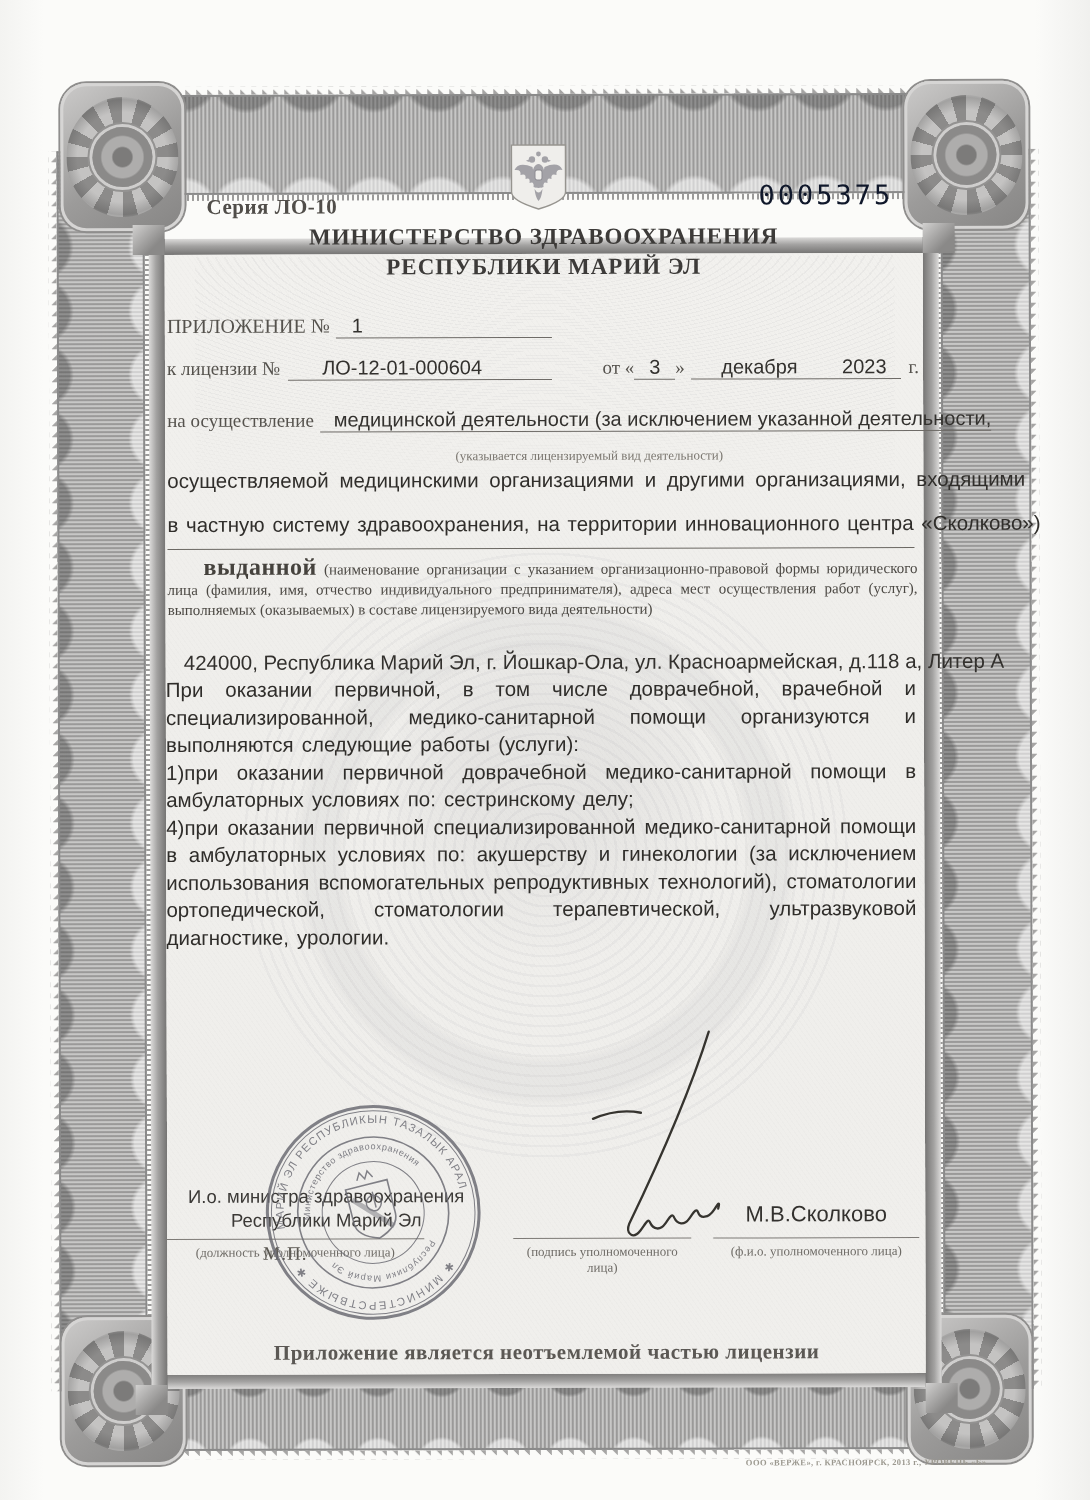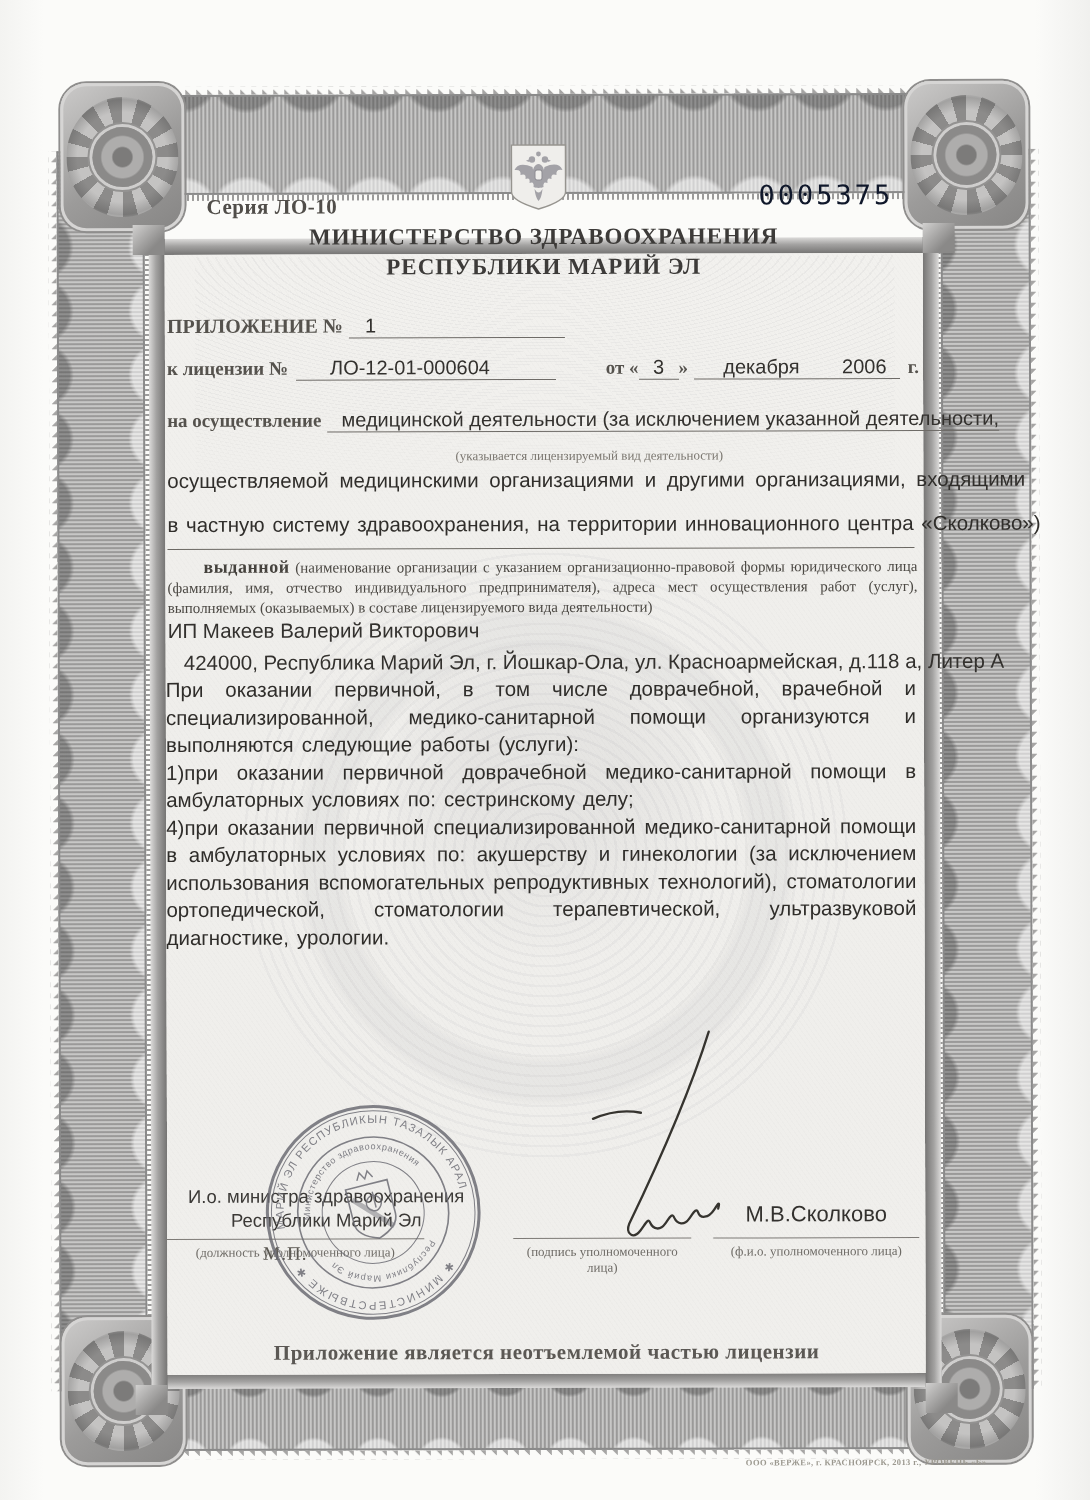--- a/index.html
+++ b/index.html
@@ -87,30 +87,30 @@
 
   
   .abs{position:absolute;}
   .serif{font-family:"Liberation Serif",serif;}
   .sans{font-family:"Liberation Sans",sans-serif;}
   .series{left:208px;top:194px;font-size:21px;font-weight:bold;color:#504d49;letter-spacing:.5px;}
   .serial{left:760px;top:180px;font-family:"DejaVu Sans Mono",monospace;font-size:27px;color:#0f172a;letter-spacing:3px;}
   .title{left:166px;top:222px;width:758px;text-align:center;font-weight:bold;font-size:23px;line-height:30px;color:#3d3b39;letter-spacing:1px;}
 
   .formrow{display:flex;align-items:baseline;}
-  .flabel{font-size:19px;color:#55524d;white-space:nowrap;font-weight:bold;}
+  .flabel{font-size:19px;color:#55524d;white-space:nowrap;}
   .fval{font-family:"Liberation Sans",sans-serif;font-size:20px;color:#33312e;border-bottom:1.3px solid #6e6b67;}
   .row-app{left:168px;top:314px;width:748px;}
   .row-lic{left:168px;top:356px;width:752px;}
   .row-act{left:168px;top:408px;width:748px;}
   .caption{font-size:13px;color:#7a766f;text-align:center;}
   .actline{left:168px;width:748px;font-family:"Liberation Sans",sans-serif;font-size:20.5px;color:#302e2b;word-spacing:5px;white-space:nowrap;}
   .rule{left:168px;top:548px;width:747px;border-top:1.5px solid #6b6863;height:0;}
   .issued-note{left:168px;top:556px;width:750px;font-size:15px;line-height:20px;color:#4c4944;text-align:justify;}
-  .issued-lead{font-weight:bold;font-size:18px;letter-spacing:.5px;color:#45423d;padding-left:36px;}
+  .issued-lead{font-weight:bold;font-size:24px;letter-spacing:.5px;color:#45423d;padding-left:36px;}
   .org{left:168px;top:618px;font-size:20.5px;color:#33312e;}
   .address{left:184px;top:650px;font-size:20.5px;color:#33312e;}
   .works{left:166px;top:675px;width:750px;font-size:20.5px;line-height:27.5px;color:#2f2d2a;}
   .works p{margin:0;text-align:justify;word-spacing:2.5px;}
 
   .sig-title{left:180px;top:1184px;width:290px;text-align:center;font-size:18.5px;line-height:24px;color:#3b3936;}
   .sig-line{border-top:1.2px solid #7d7a76;height:0;}
   .sig-cap{font-size:13px;color:#6e6b66;text-align:center;padding-top:3px;}
   .sig-name{left:700px;top:1202px;width:230px;text-align:center;font-size:22px;color:#33312e;}
   .mp{left:262px;top:1242px;font-size:19px;color:#5a5751;letter-spacing:1px;z-index:1;}
@@ -176,39 +176,38 @@
     <span class="fval" style="width:200px;padding-left:16px;margin-left:6px;">1</span>
   </div>
 
   <div class="abs formrow row-lic">
     <span class="serif flabel">к лицензии  №</span>
     <span class="fval" style="width:248px;padding-left:34px;margin-left:8px;">ЛО-12-01-000604</span>
     <span class="serif flabel" style="margin-left:50px;">от «</span>
     <span class="fval" style="width:44px;text-align:center;">3</span>
     <span class="serif flabel">»</span>
     <span class="fval" style="width:148px;text-align:center;margin-left:6px;">декабря</span>
-    <span class="fval" style="width:78px;text-align:center;">2006</span>
+    <span class="fval" style="width:78px;text-align:center;">2023</span>
     <span class="serif flabel" style="margin-left:8px;">г.</span>
   </div>
 
   <div class="abs formrow row-act">
     <span class="serif flabel">на осуществление</span>
     <span class="fval" style="flex:1;padding-left:14px;margin-left:6px;white-space:nowrap;">медицинской деятельности (за исключением указанной деятельности,</span>
   </div>
   <div class="abs serif caption" style="left:260px;top:448px;width:660px;">(указывается лицензируемый вид деятельности)</div>
   <div class="abs actline" style="top:468px;">осуществляемой медицинскими организациями и другими организациями, входящими</div>
   <div class="abs actline" style="top:512px;word-spacing:2px;">в частную систему здравоохранения, на территории инновационного центра «Сколково»)</div>
   <div class="abs rule"></div>
 
   <div class="abs serif issued-note">
     <span class="issued-lead">выданной</span>
     <span> </span>
     <span>(наименование организации с указанием организационно-правовой формы юридического лица (фамилия, имя, отчество индивидуального предпринимателя), адреса мест осуществления работ (услуг), выполняемых (оказываемых)  в составе лицензируемого вида деятельности)</span>
   </div>
-  <div class="abs sans org">ИП Макеев Валерий Викторович</div>
   <div class="abs sans address">424000, Республика Марий Эл, г. Йошкар-Ола, ул. Красноармейская, д.118 а, Литер А</div>
 
   <div class="abs sans works">
     <p>При оказании первичной, в том числе доврачебной, врачебной и специализированной, медико-санитарной помощи организуются и выполняются следующие работы (услуги):</p>
     <p>1)при оказании первичной доврачебной медико-санитарной помощи в амбулаторных условиях по: сестринскому делу;</p>
     <p>4)при оказании первичной специализированной медико-санитарной помощи в амбулаторных условиях по: акушерству и гинекологии (за исключением использования вспомогательных репродуктивных технологий), стоматологии ортопедической, стоматологии терапевтической, ультразвуковой диагностике, урологии.</p>
   </div>
 
   <div class="abs sans sig-title">
     <div>И.о. министра здравоохранения</div>

